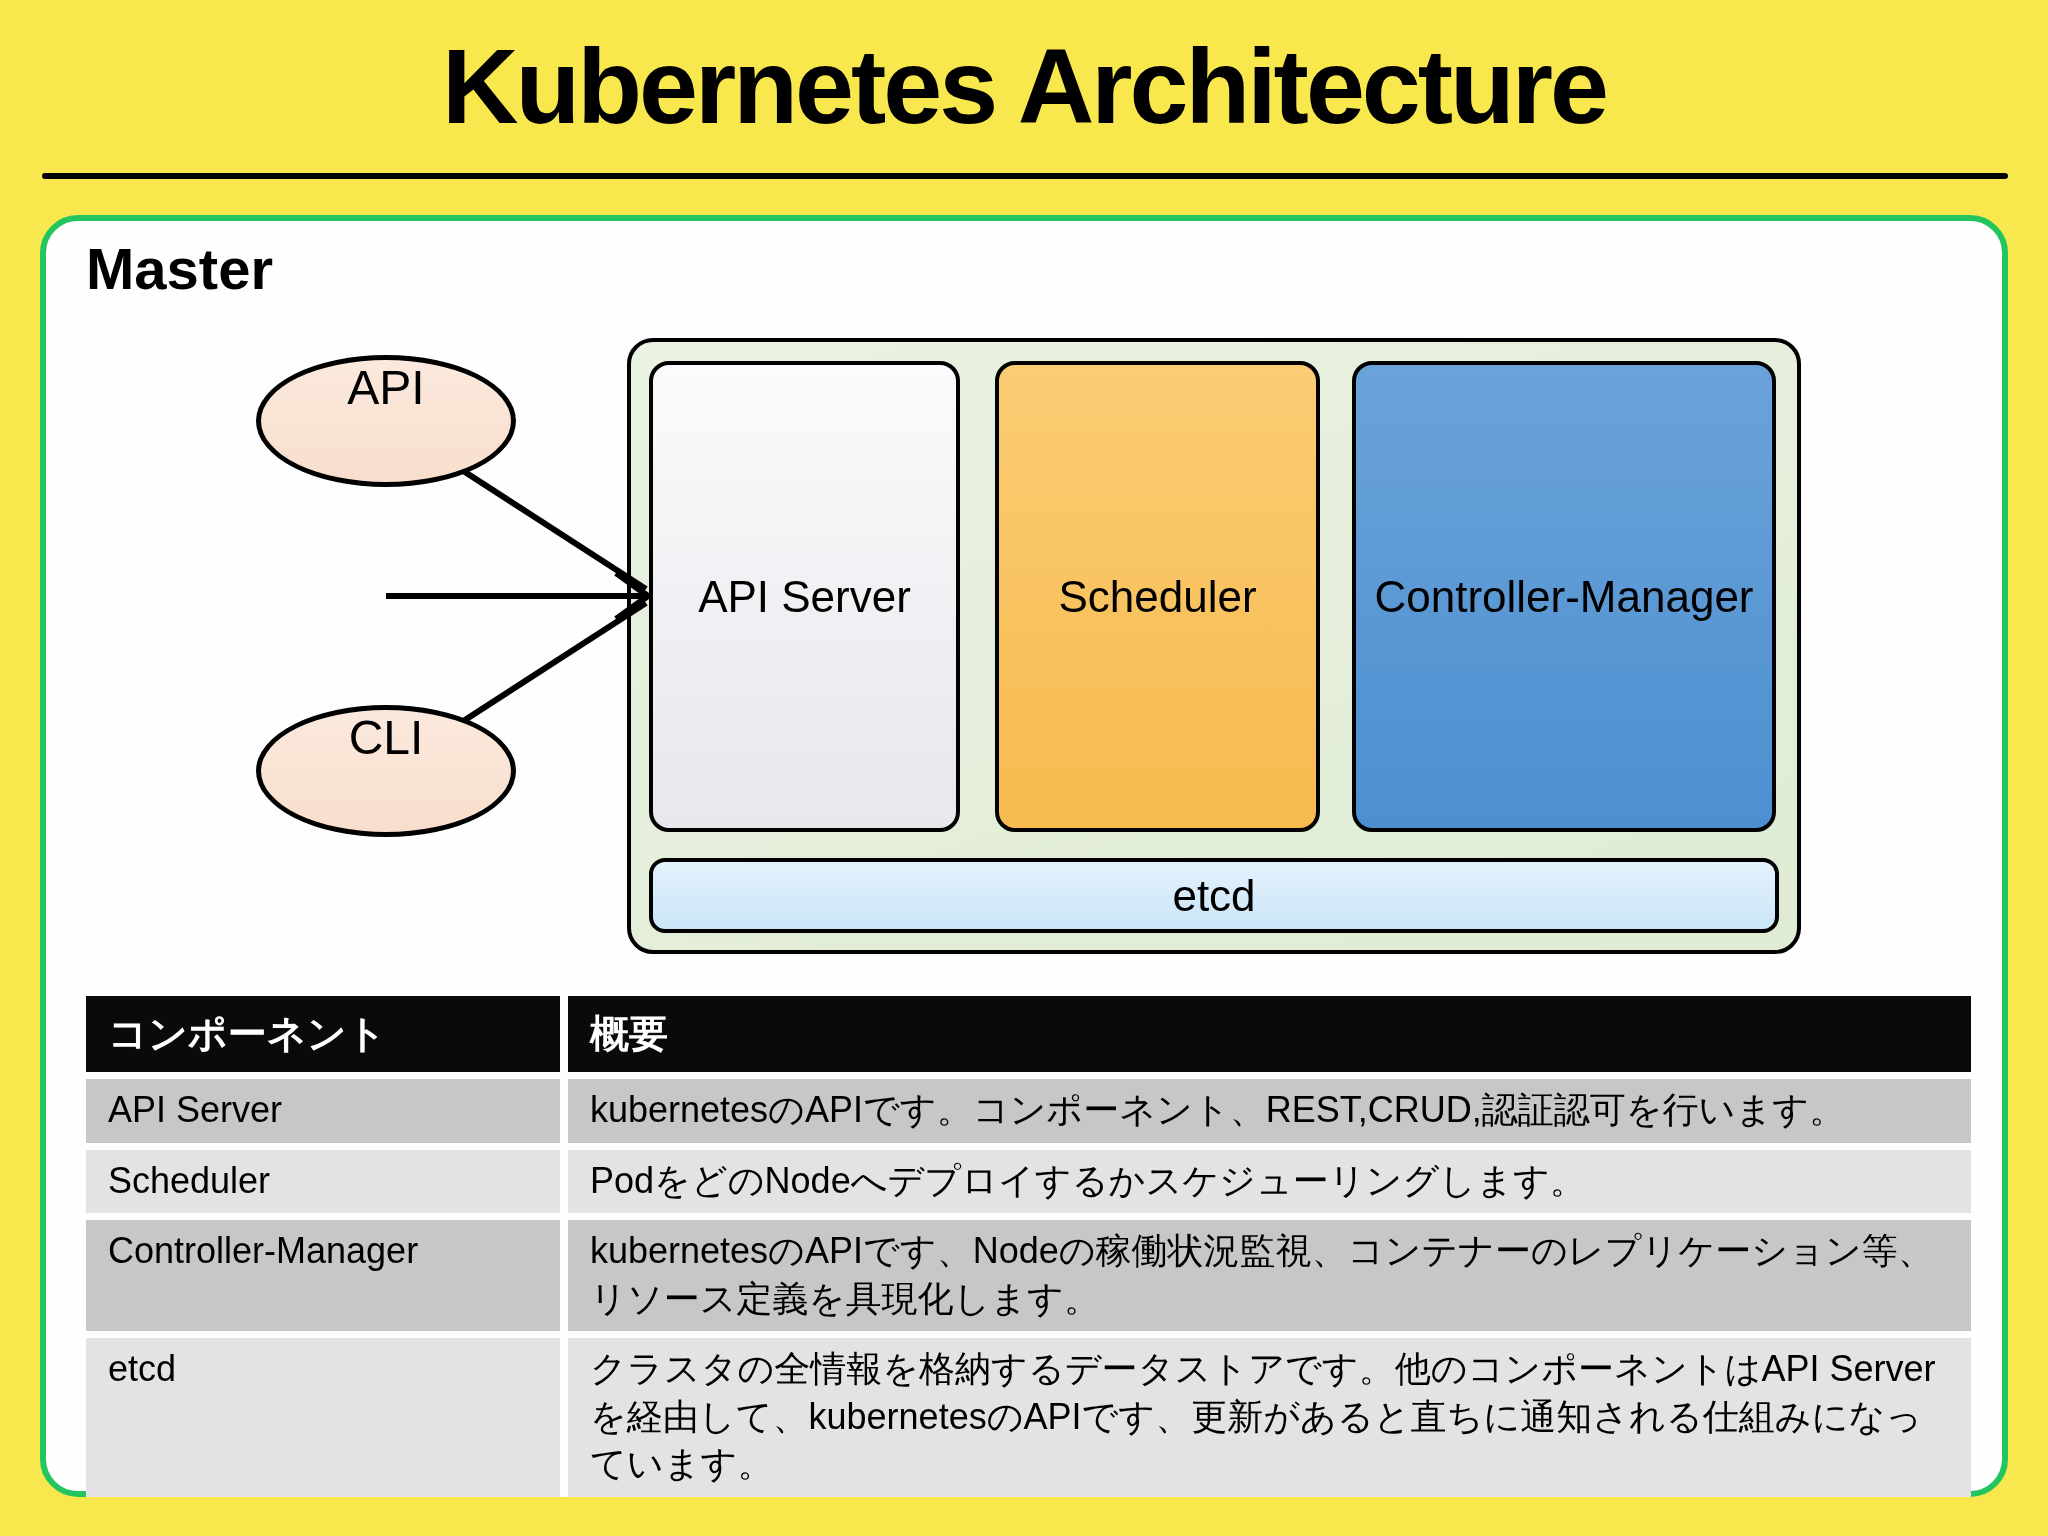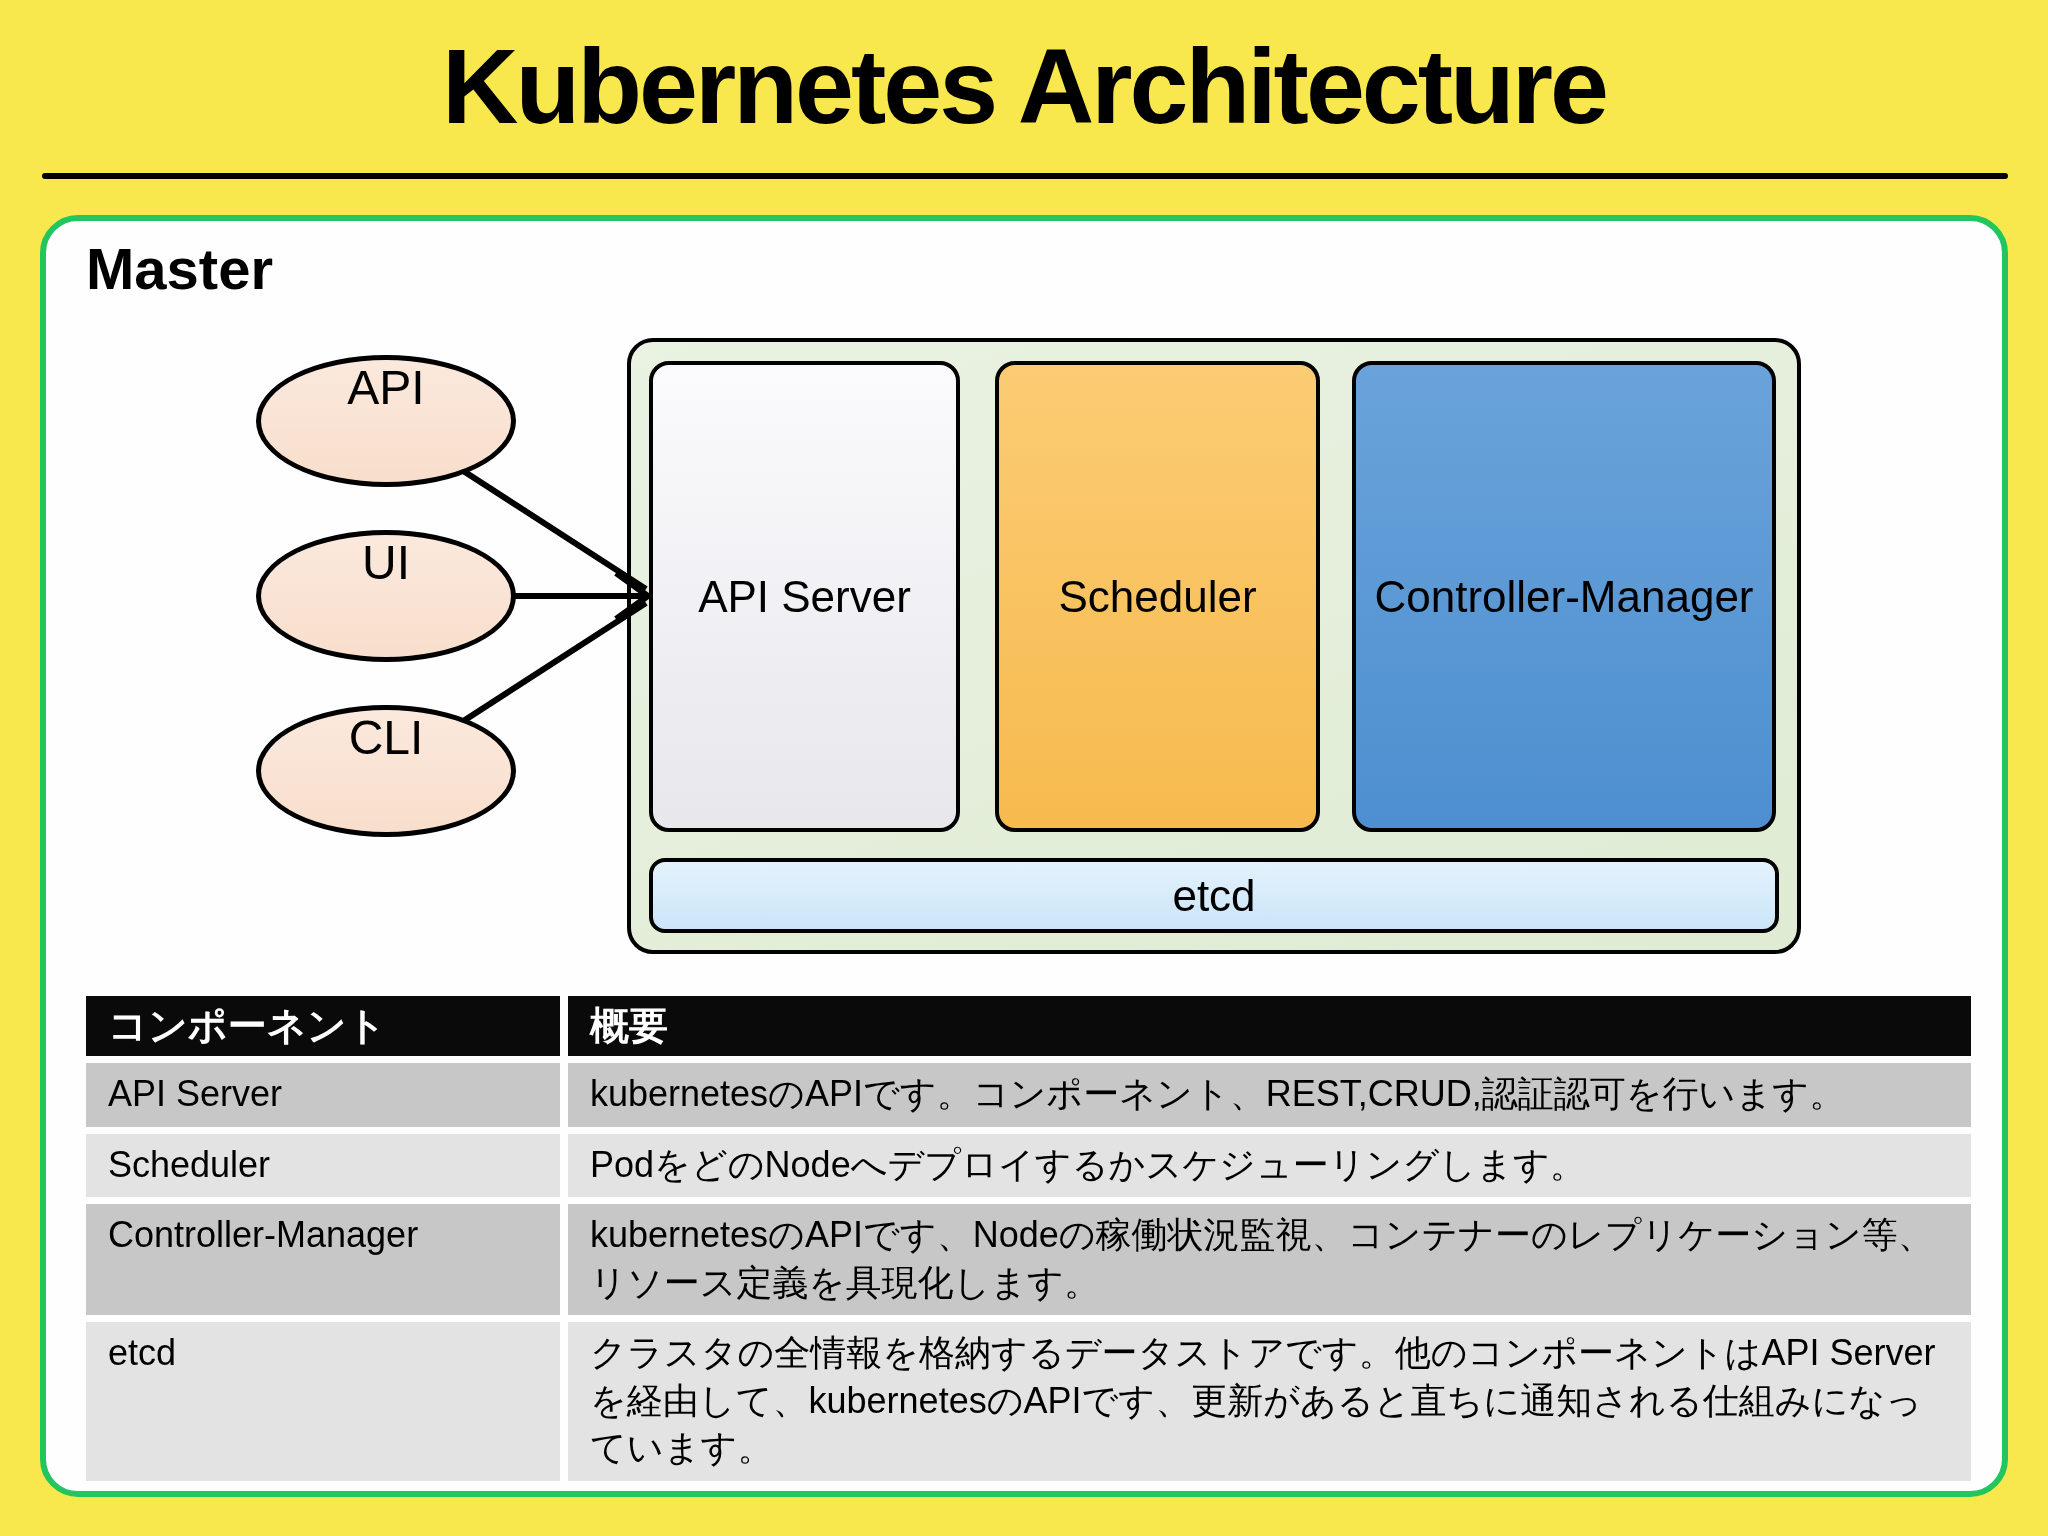--- a/index.html
+++ b/index.html
@@ -125,21 +125,21 @@
     border-collapse: collapse;
     table-layout: fixed;
   }
   .component-table col.c1 { width: 478px; }
   .component-table th {
     background: #0A0A0A;
     color: #FFFFFF;
     text-align: left;
     font-size: 39px;
     font-weight: bold;
-    padding: 3px 22px;
+    padding: 11px 22px;
   }
   .component-table td {
     font-size: 36px;
     line-height: 1.32;
     padding: 7px 22px 9px 22px;
     vertical-align: top;
     word-break: break-word;
   }
   .component-table th:first-child,
   .component-table td:first-child { border-right: 8px solid #FEFEFE; }
@@ -176,23 +176,20 @@
 
     <svg class="connector-svg" viewBox="0 0 1958 1272" xmlns="http://www.w3.org/2000/svg">
       <line x1="340" y1="200" x2="600" y2="368"></line>
       <line x1="340" y1="375" x2="598" y2="375"></line>
       <line x1="340" y1="550" x2="600" y2="382"></line>
       <polyline points="570,352 602,375 570,398"></polyline>
     </svg>
 
     <div class="client-ellipse api">
       <span>API</span>
-    </div>
-    <div class="client-ellipse ui">
-      <span>UI</span>
     </div>
     <div class="client-ellipse cli">
       <span>CLI</span>
     </div>
 
     <table class="component-table">
       <colgroup>
           <col class="c1">
           <col class="c2">
         </colgroup>

